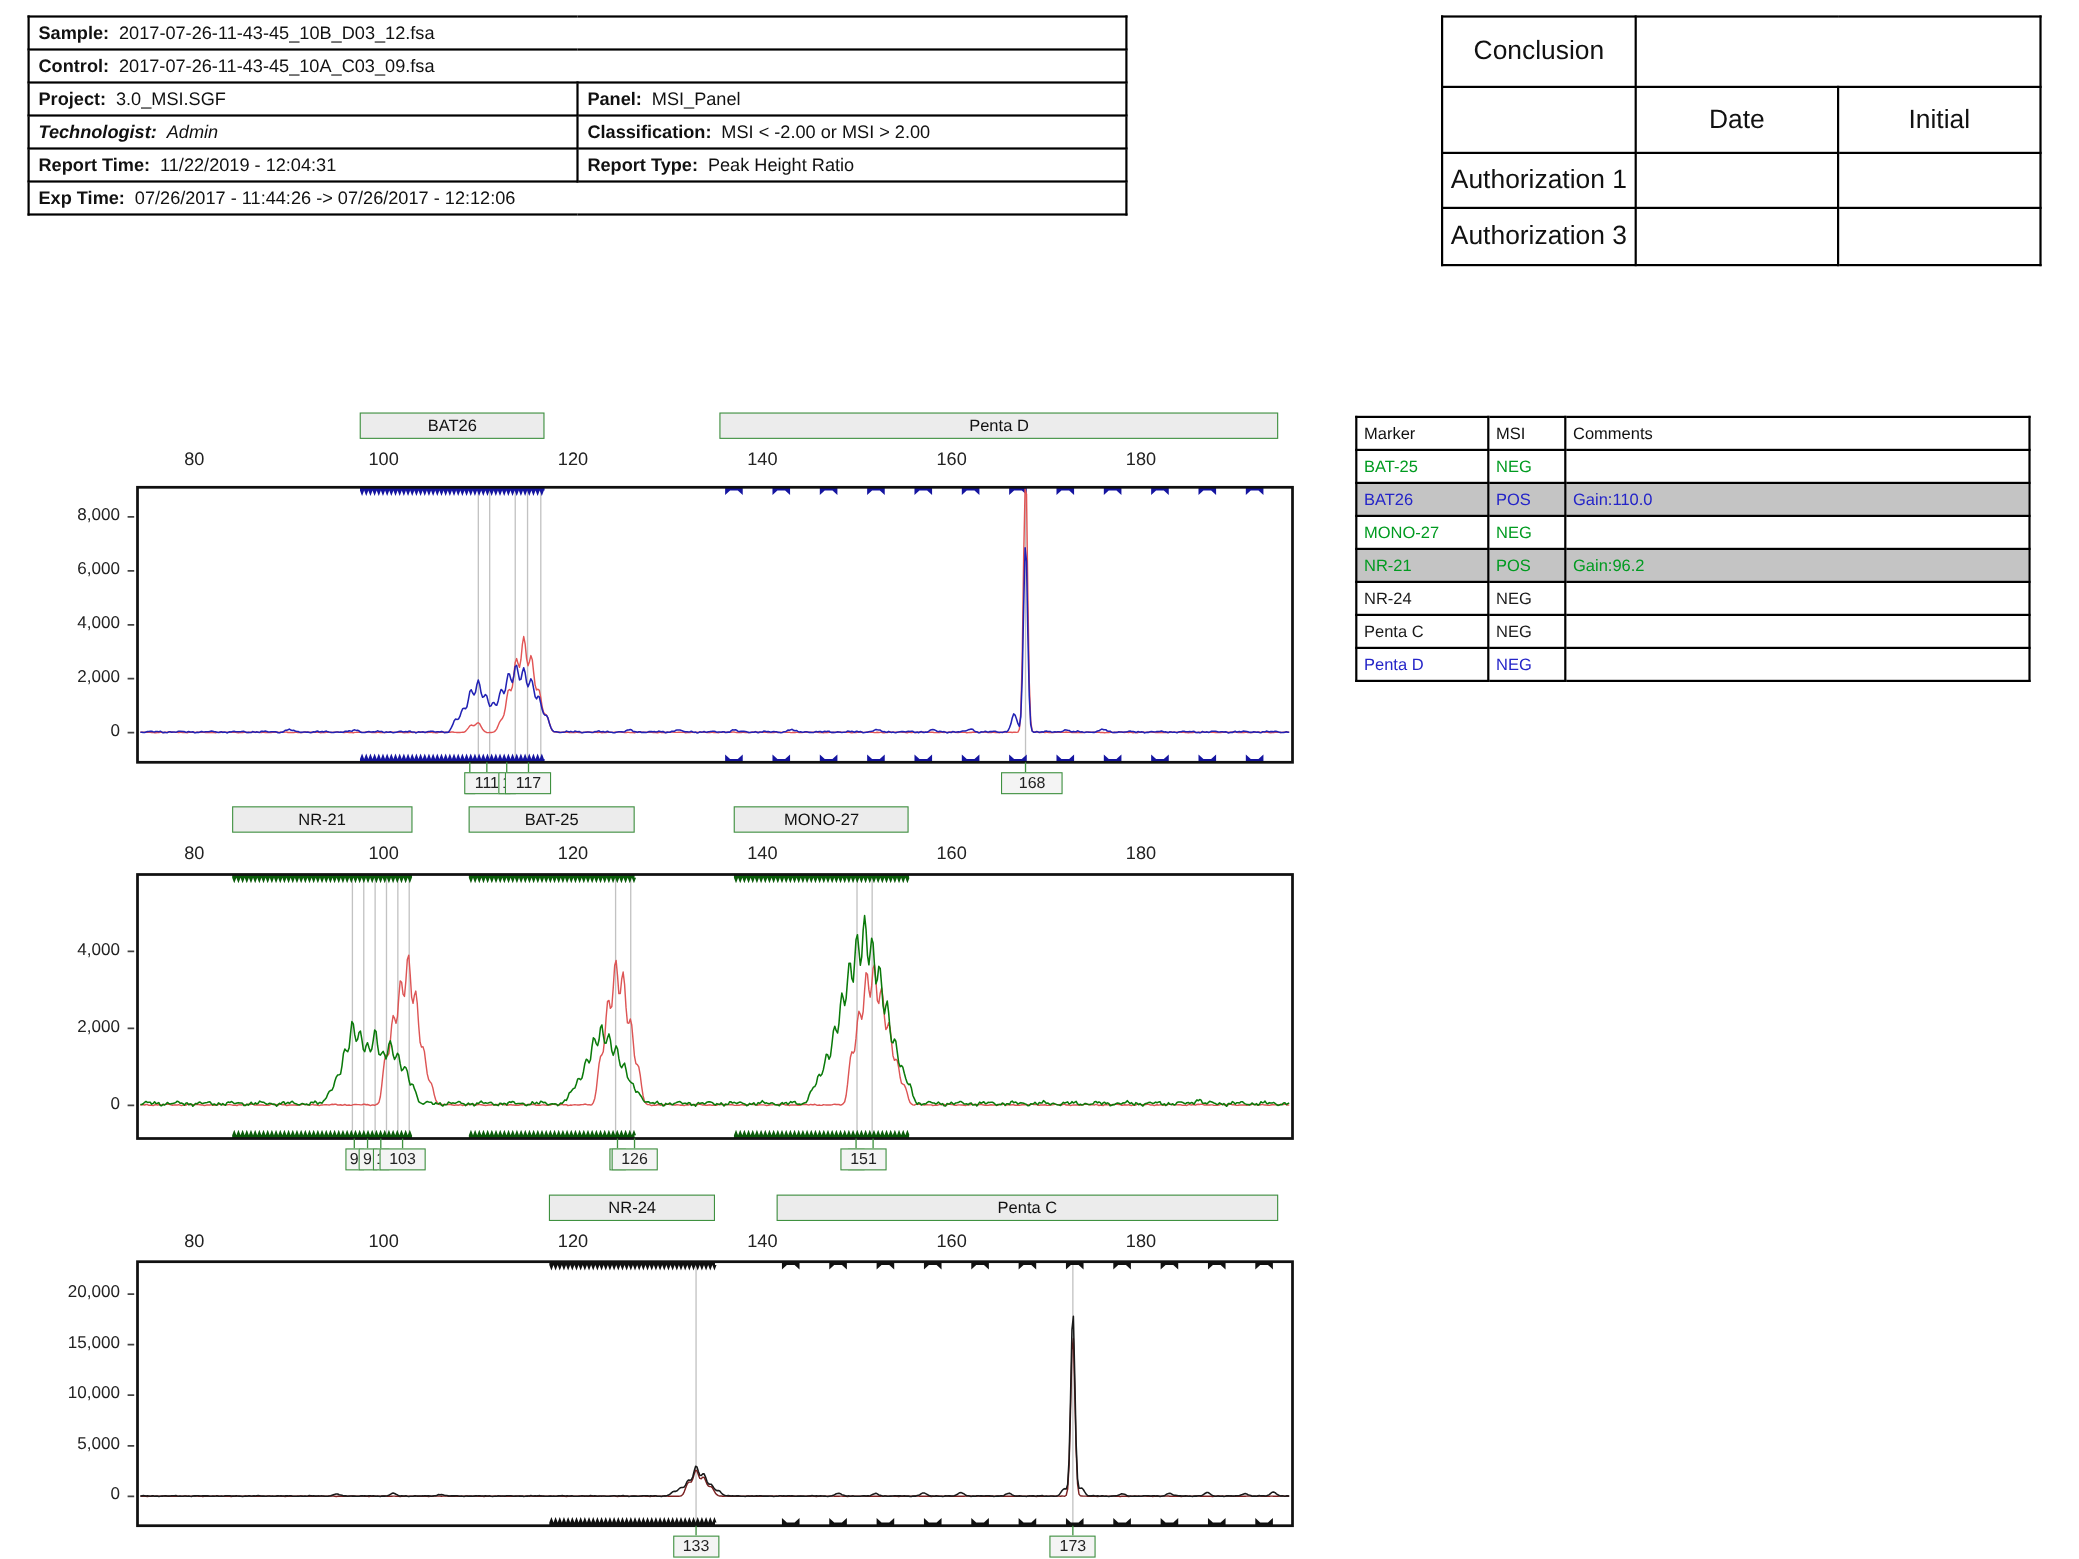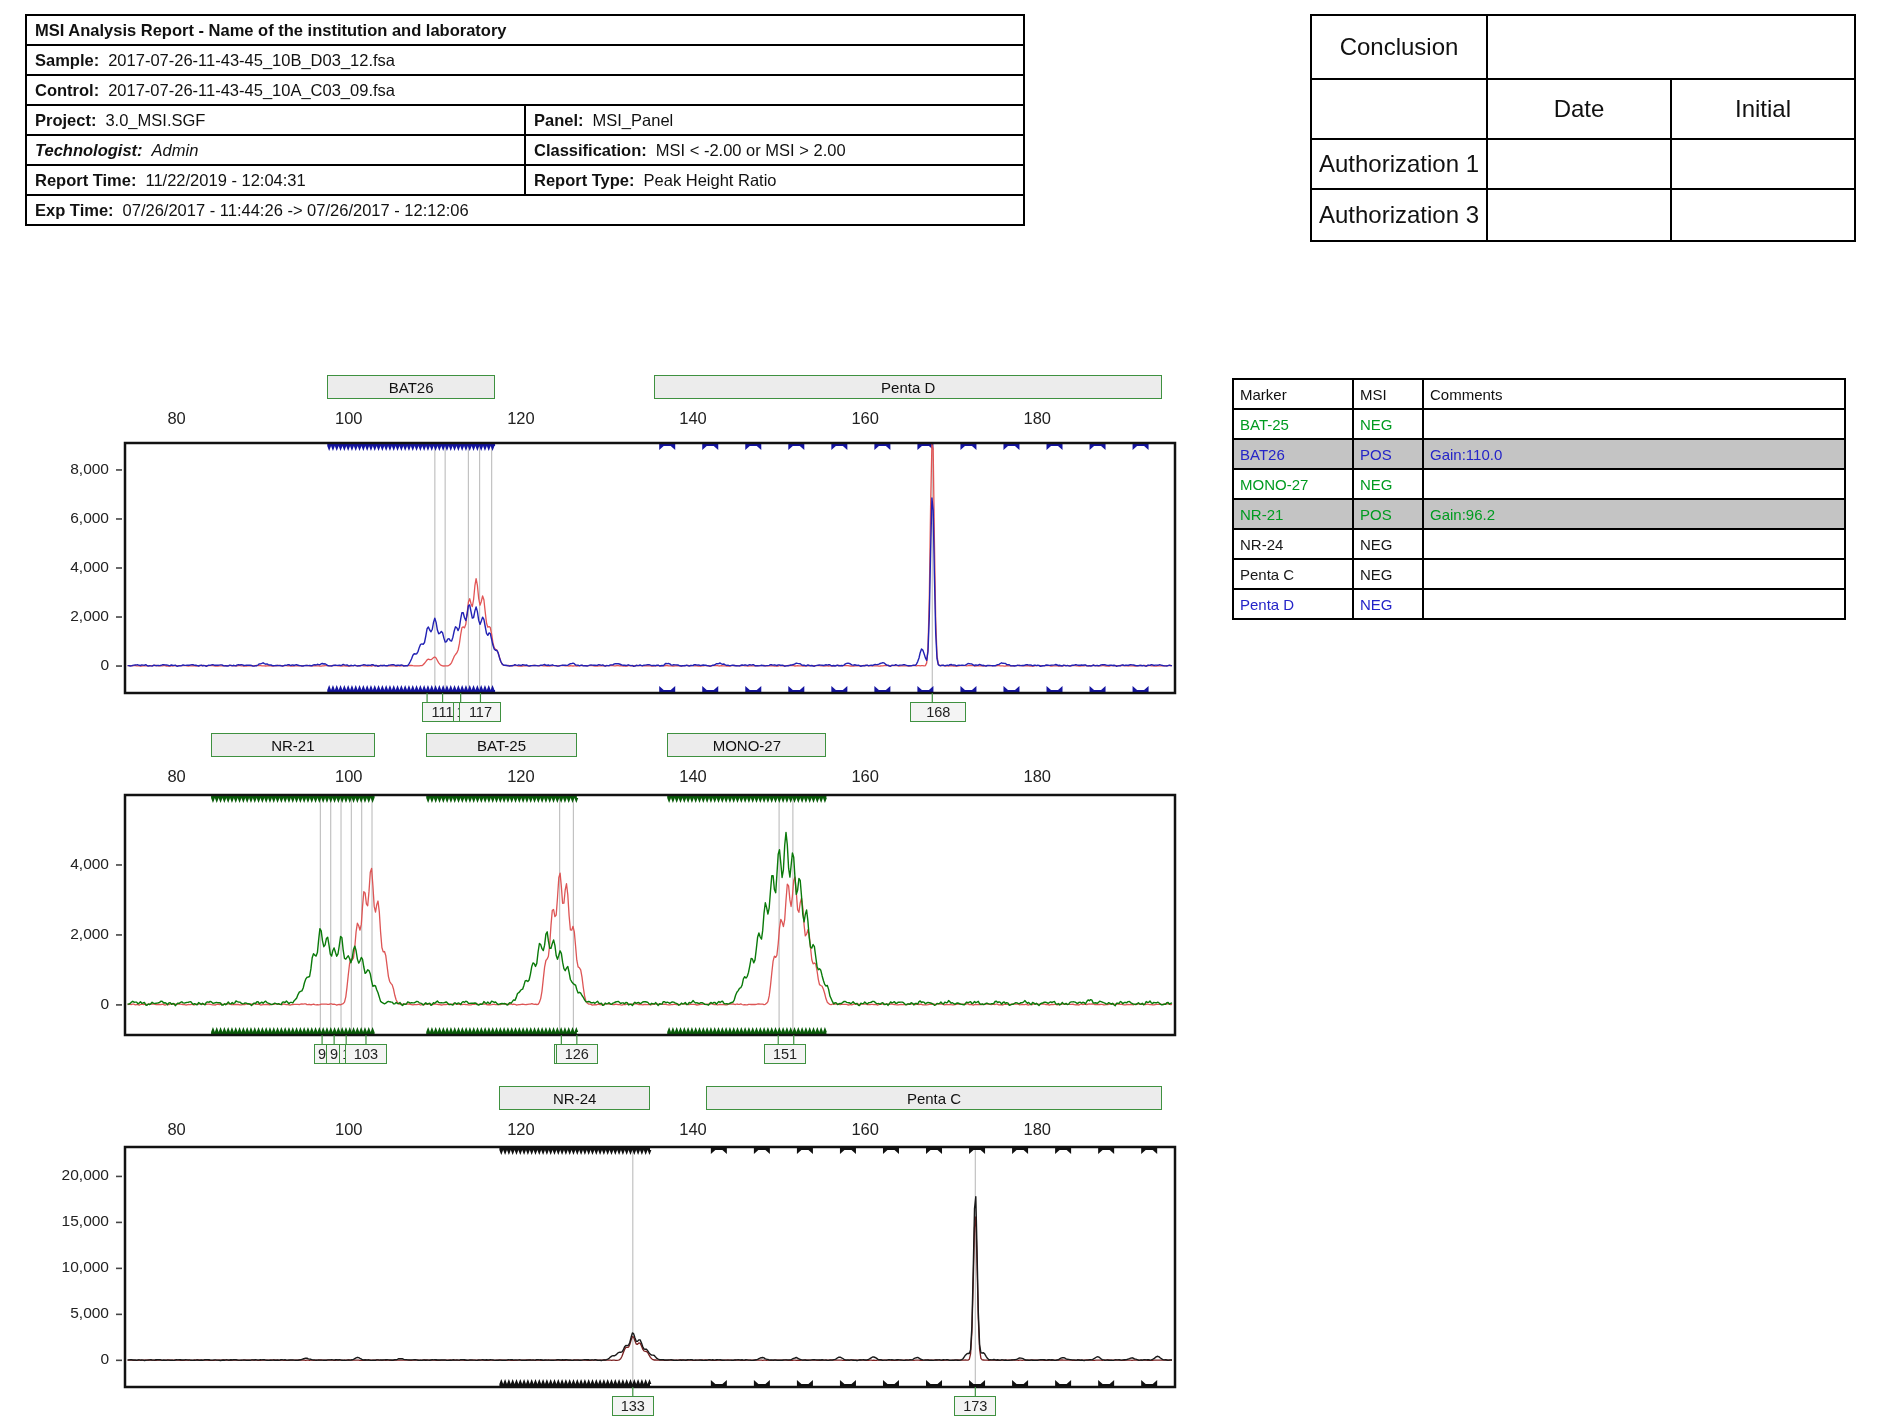--- a/index.html
+++ b/index.html
@@ -30,25 +30,20 @@
   .y-tick{position:absolute;text-align:right;font-size:15.5px;color:#222;}
   .allele{position:absolute;height:20px;line-height:18px;text-align:center;
           background:#f4f4f4;border:1.5px solid #3f9140;font-size:14.5px;color:#222;
           box-sizing:border-box;overflow:hidden;}
 </style>
 </head>
 <body>
 
 <table id="report-table" class="abs">
   <tbody id="report-body">
-    <tr>
-      <td colspan="2">
-        <span class="lbl">MSI Analysis Report  - Name of the institution and laboratory</span>
-      </td>
-    </tr>
   <tr>
         <td colspan="2"><span class="lbl">Sample:</span><span class="val">2017-07-26-11-43-45_10B_D03_12.fsa</span></td>
       </tr>
       <tr>
         <td colspan="2"><span class="lbl">Control:</span><span class="val">2017-07-26-11-43-45_10A_C03_09.fsa</span></td>
       </tr>
       <tr>
         <td style="width: 593px; margin-left: 27px;"><span class="lbl">Project:</span><span class="val">3.0_MSI.SGF</span></td>
         <td style="width: 595px;"><span class="lbl">Panel:</span><span class="val">MSI_Panel</span></td>
       </tr>

